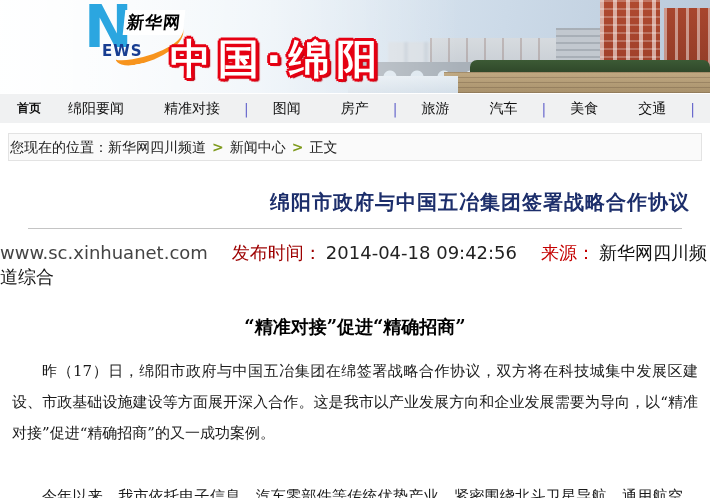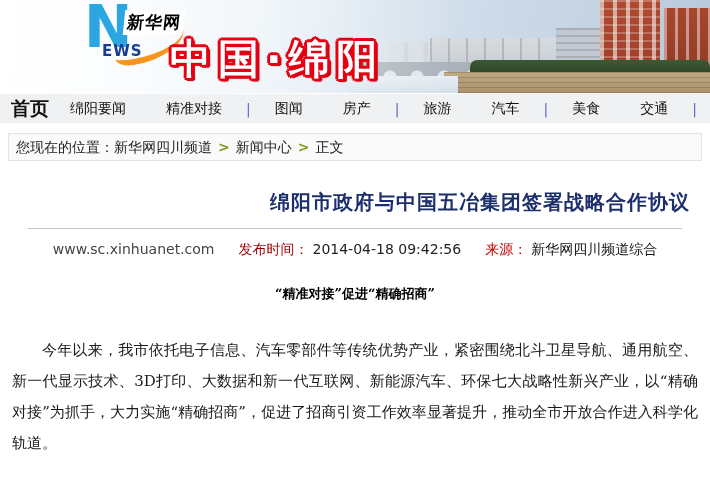--- a/index.html
+++ b/index.html
@@ -47,44 +47,44 @@
     letter-spacing:7px;color:#fff;white-space:nowrap;
     text-shadow:-3px 0 #e60012,3px 0 #e60012,0 -3px #e60012,0 3px #e60012,
       -2px -2px #e60012,2px -2px #e60012,-2px 2px #e60012,2px 2px #e60012,
       3px 3px 1px #c00010,4px 2px 1px #c00010;}
 
   
   .nav{width:710px;height:30px;background:#f0f1f2;border-top:1px solid #fff;
     display:flex;align-items:center;white-space:nowrap;overflow:hidden;
     padding-left:10px;box-sizing:border-box;font-size:14px;color:#111;}
   .nav-item{color:#111;text-decoration:none;margin:0 20px;cursor:pointer;}
-  .nav-item.primary{font-weight:bold;font-size:19px;margin:0 1px;}
+  .nav-item.primary{font-weight:bold;font-size:12px;margin:0 7px;}
   .nav-sep{color:#6666cc;margin:0 4px;}
   .nav-bullet{display:inline-block;width:7px;height:7px;background:#fff;
     border:1px solid #c9c9c9;margin:0 4px;}
 
   
   .crumb-wrap{padding:10px 8px 8px 8px;background:#fff;}
   .crumb{height:26px;line-height:26px;background:#fafafa;border:1px solid #e3e3e3;
-    padding-left:7px;font-size:14px;color:#222;}
+    padding-left:1px;font-size:14px;color:#222;}
   .crumb a{color:#222;text-decoration:none;cursor:pointer;}
   .crumb .crumb-sep{color:#7f9b1e;margin:0 6px;font-weight:bold;}
 
   
   .article{background:#fff;padding-top:14px;}
   .article-title{text-align:right;font-size:20px;font-weight:bold;color:#1c2e6b;
     font-family:"DejaVu Serif","Liberation Serif",serif;letter-spacing:1px;margin:6px 20px 12px;}
   .title-rule{border:0;border-top:1px solid #c4c4c4;margin:0 28px;}
-  .meta{ text-align:center;font-size:14px;color:#333;margin:12px 0 0;}
+  .meta{ font-size:18px;color:#333;margin:12px 0 0;}
   .meta .meta-site{color:#444;margin-right:24px;}
   .meta .meta-label{color:#9d0000;margin-right:4px;}
   .meta .meta-time{color:#222;margin-right:24px;}
   .meta .meta-source-label{color:#c40000;margin-right:4px;}
   .meta .meta-source{color:#111;}
-  .article-subtitle{text-align:center;font-weight:bold;font-size:13px;color:#000;
+  .article-subtitle{text-align:center;font-weight:bold;font-size:18px;color:#000;
     font-family:"DejaVu Serif","Liberation Serif",serif;margin:26px 0 0;}
   .body-text{padding:0 12px;font-size:15px;line-height:31px;color:#1a1a1a;
     font-family:"DejaVu Serif","Liberation Serif",serif;text-align:justify;}
   .body-text p{text-indent:2em;margin:0;}
   .body-text p.p1{margin-top:17px;}
   .body-text p.p2{margin-top:32px;}
 </style>
 </head>
 <body>
 
@@ -141,15 +141,16 @@
 </div>
 
 <div class="article">
   <h1 class="article-title">绵阳市政府与中国五冶集团签署战略合作协议</h1>
   <hr class="title-rule">
   <div class="meta">
     <span class="meta-site">www.sc.xinhuanet.com</span><span class="meta-label">发布时间：</span><span class="meta-time">2014-04-18 09:42:56</span><span class="meta-source-label">来源：</span><span class="meta-source">新华网四川频道综合</span>
   </div>
   <div class="article-subtitle">“精准对接”促进“精确招商”</div>
   <div class="body-text">
+    <p class="p1">昨（17）日，绵阳市政府与中国五冶集团在绵签署战略合作协议，双方将在科技城集中发展区建设、市政基础设施建设等方面展开深入合作。这是我市以产业发展方向和企业发展需要为导向，以“精准对接”促进“精确招商”的又一成功案例。</p>
     <p class="p2">今年以来，我市依托电子信息、汽车零部件等传统优势产业，紧密围绕北斗卫星导航、通用航空、新一代显示技术、3D打印、大数据和新一代互联网、新能源汽车、环保七大战略性新兴产业，以“精确对接”为抓手，大力实施“精确招商”，促进了招商引资工作效率显著提升，推动全市开放合作进入科学化轨道。</p>
   </div>
 </div>
 
 </body></html>

